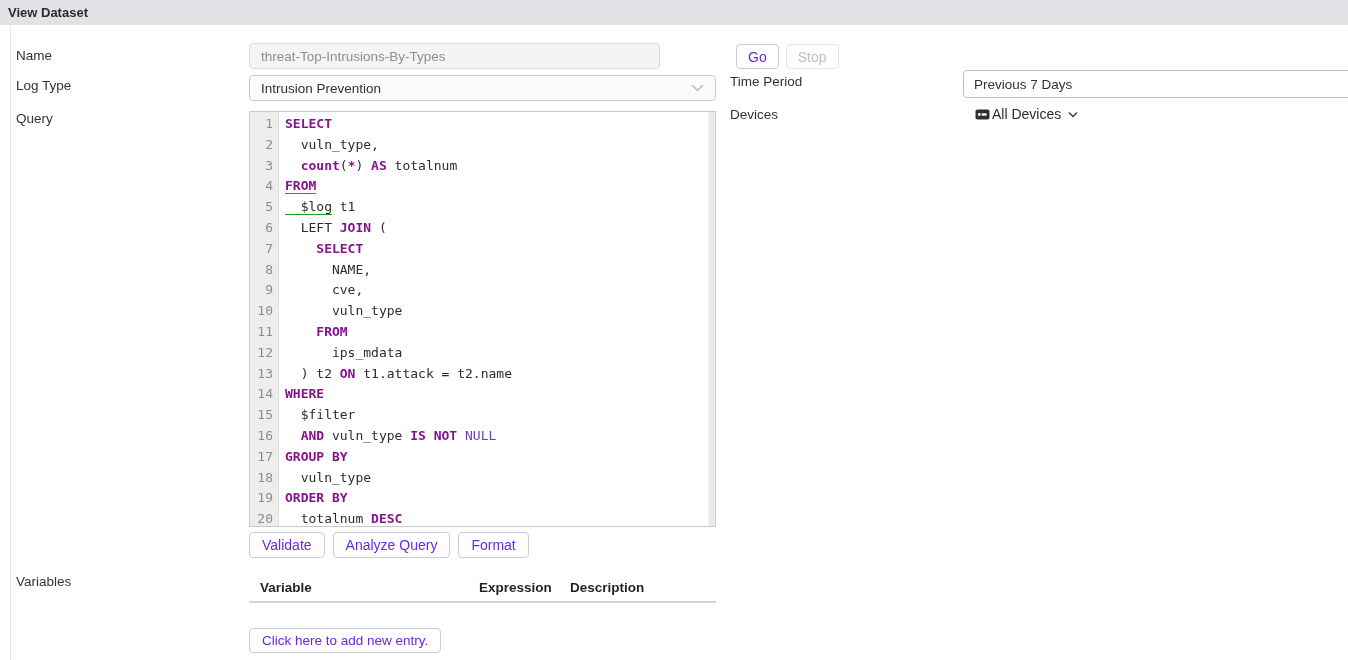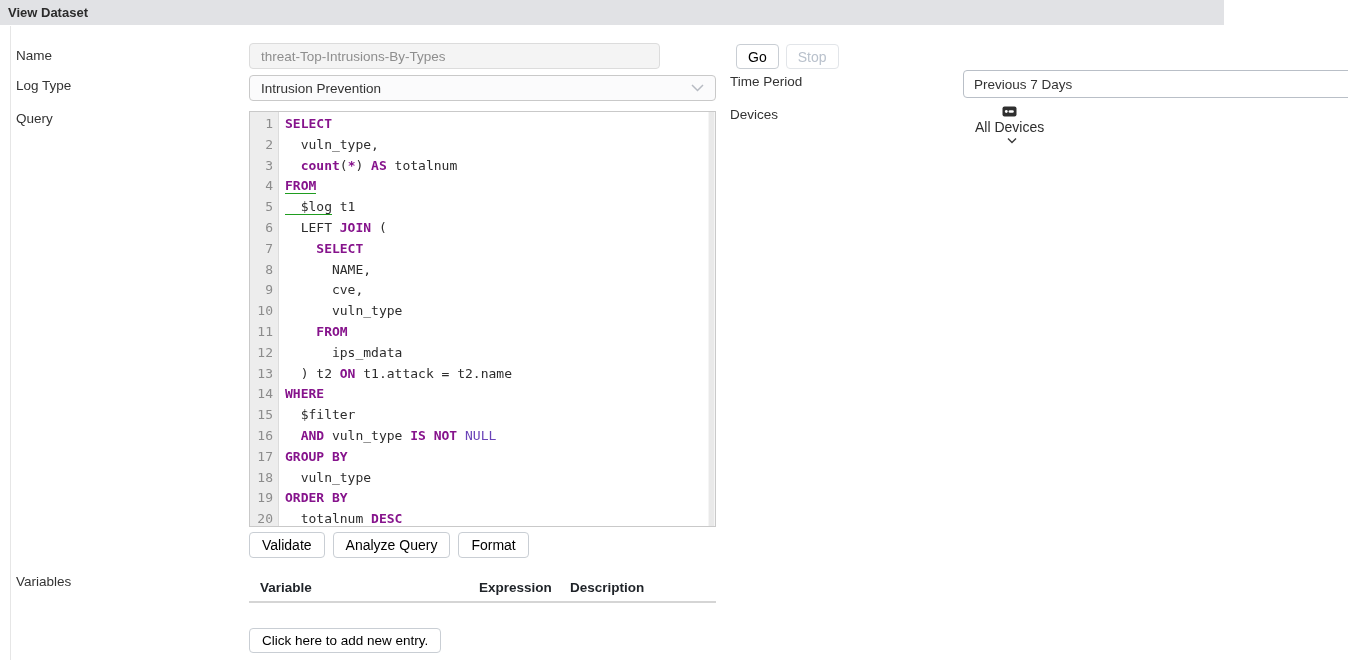--- a/index.html
+++ b/index.html
@@ -1,21 +1,21 @@
 <!DOCTYPE html>
 <html style="--kw: #86138c; --atom: #6a43b8; --lint: #1f9d1f;"><head>
 <meta charset="utf-8">
 <style>
   * { box-sizing: border-box; margin: 0; padding: 0; }
   html, body { width: 1348px; height: 660px; overflow: hidden; background: #fff;
     font-family: "Liberation Sans", sans-serif; color: #333; }
   .frame { position: relative; width: 1348px; height: 660px; background: #fff; }
 
   
-  .header { position: absolute; left: 0; top: 0; width: 1224px; height: 25px;
+  .header { position: absolute; left: 0; top: 0; width: 1348px; height: 25px;
     background: #e1e2e5; display: flex; align-items: center; padding-left: 8px; }
   .header-title { font-size: 13px; font-weight: bold; color: #2b2b2b; }
 
   .panel-edge { position: absolute; left: 10px; top: 26px; bottom: 0; width: 1px; background: #e6e6e6; }
 
   .field-label { position: absolute; left: 16px; font-size: 13.5px; color: #333; }
 
   
   .text-input { position: absolute; left: 249px; width: 411px; height: 26px;
     border: 1px solid #dcdcdc; border-radius: 4px; background: #f4f4f4;
@@ -39,33 +39,33 @@
   .tok-p  { color: #2d2d2d; }
   .tok-a  { color: var(--atom, #6a43b8); }
   .tok-u  { color: #2d2d2d; border-bottom: 1px solid var(--lint, #1f9d1f); }
   .tok-ku { color: var(--kw, #86138c); font-weight: bold; border-bottom: 1px solid var(--lint, #1f9d1f); }
   .scroll-track { width: 7px; flex: none; background: #e9e9e9; border-left: 1px solid #f5f5f5;
     border-right: 1px solid #f5f5f5; }
 
   
   .btn { display: inline-flex; align-items: center; justify-content: center;
     height: 26px; padding: 0 12px; background: #fff; border: 1px solid #c9ced4;
-    border-radius: 4px; font-size: 14px; color: #000000; cursor: pointer;
+    border-radius: 4px; font-size: 14px; color: #6d28d9; cursor: pointer;
     font-family: "Liberation Sans", sans-serif; }
   .btn.disabled { color: #b9c1cc; border-color: #e2e5e9; cursor: default; }
   .run-row { position: absolute; left: 736px; top: 44px; display: flex; gap: 7px; }
   .run-row .btn { height: 25px; padding: 0 11px; }
   .query-btn-row { position: absolute; left: 249px; top: 532px; display: flex; gap: 8px; }
 
   
   .tp-input { position: absolute; left: 963px; top: 70px; width: 398px; height: 28px;
     border: 1px solid #b9bfc7; border-radius: 4px; background: #fff; color: #333;
     font-size: 13.5px; padding: 0 10px; font-family: "Liberation Sans", sans-serif; }
   .devices-row { position: absolute; left: 975px; top: 106px; display: flex;
-    align-items: center; gap: 2px; font-size: 14px; color: #2d2d2d; cursor: pointer; flex-direction: column; }
+    align-items: center; gap: 2px; font-size: 14px; color: #2d2d2d; cursor: pointer; }
 
   
   .vars-header { position: absolute; left: 249px; top: 573px; width: 467px; height: 30px;
     display: flex; align-items: center; border-bottom: 2px solid #d5d5d5; }
   .vars-header .col { font-size: 13.5px; font-weight: bold; color: #1f2328; }
   .col-variable { width: 230px; padding-left: 11px; }
   .col-expression { width: 91px; }
   .col-description { flex: 1; }
   .add-entry { position: absolute; left: 249px; top: 628px; height: 25px;
     font-size: 13.5px; padding: 0 12px; }

